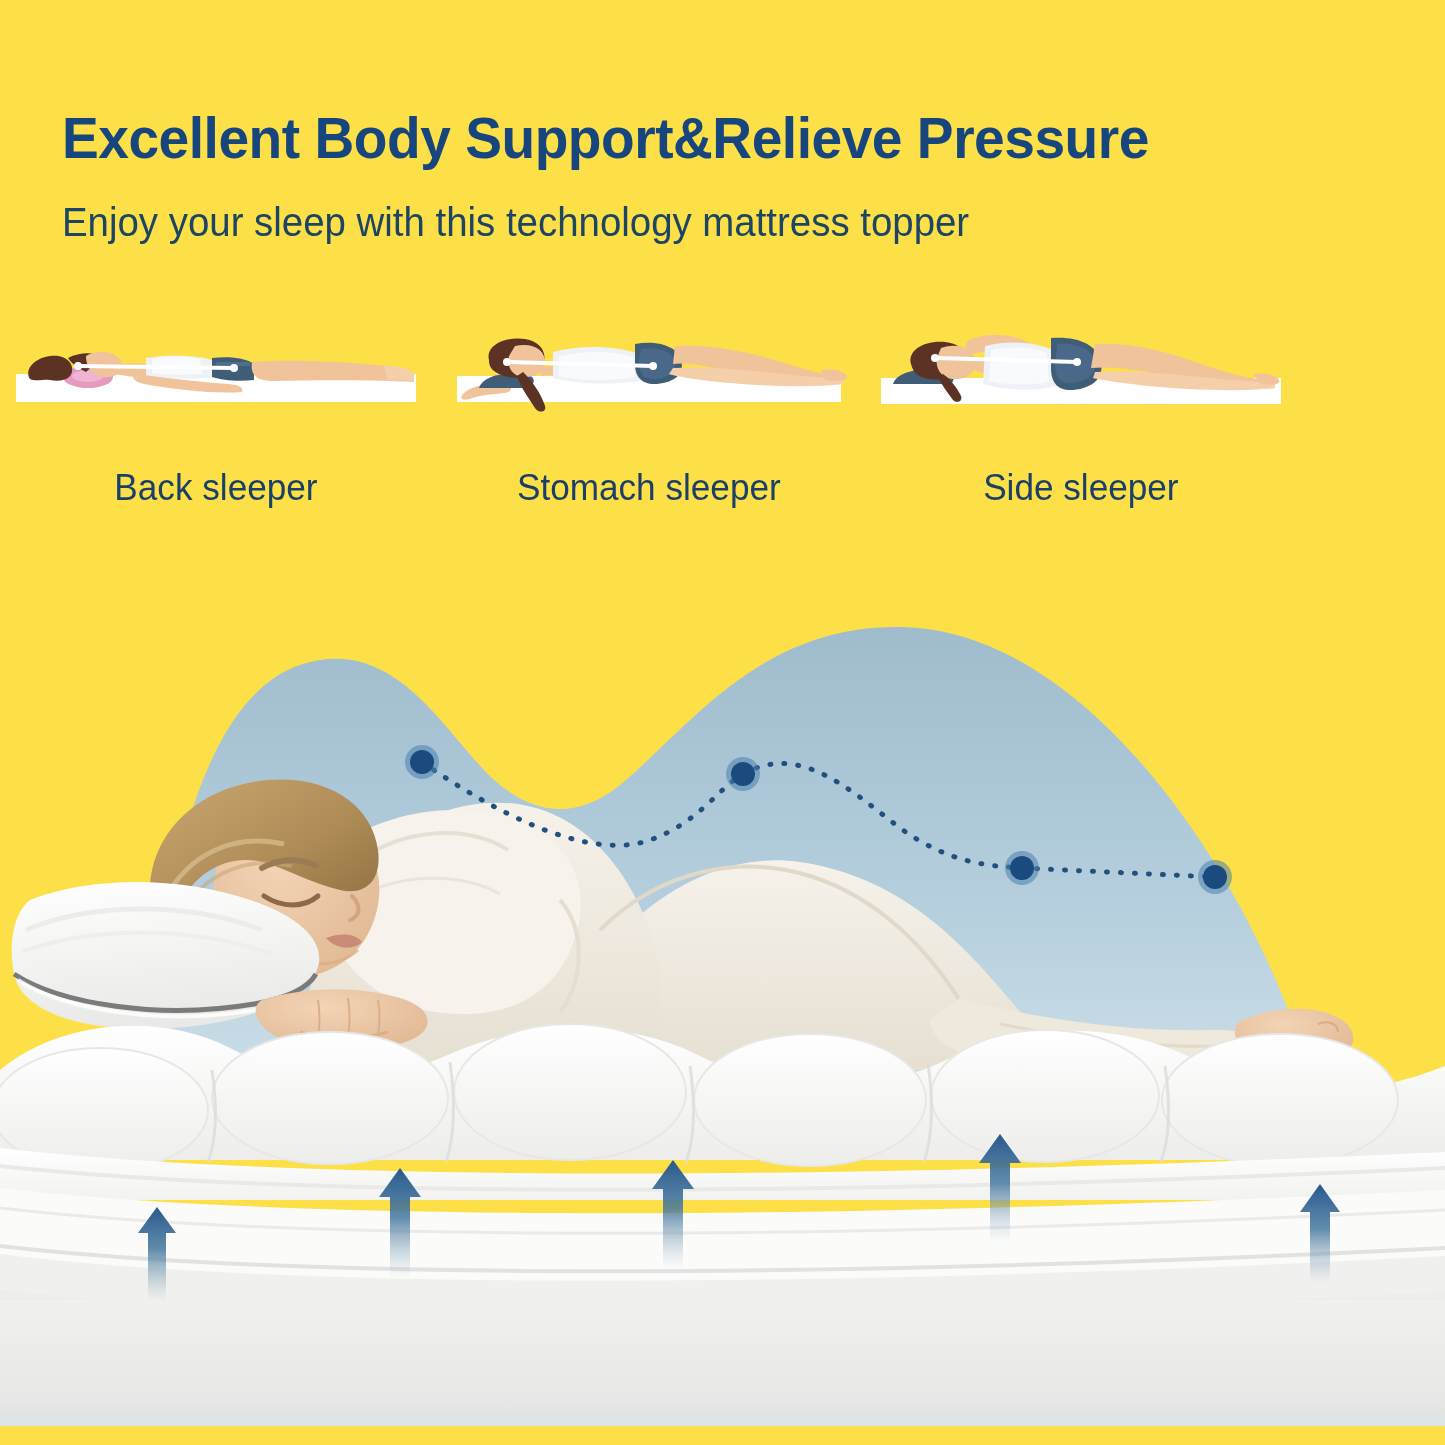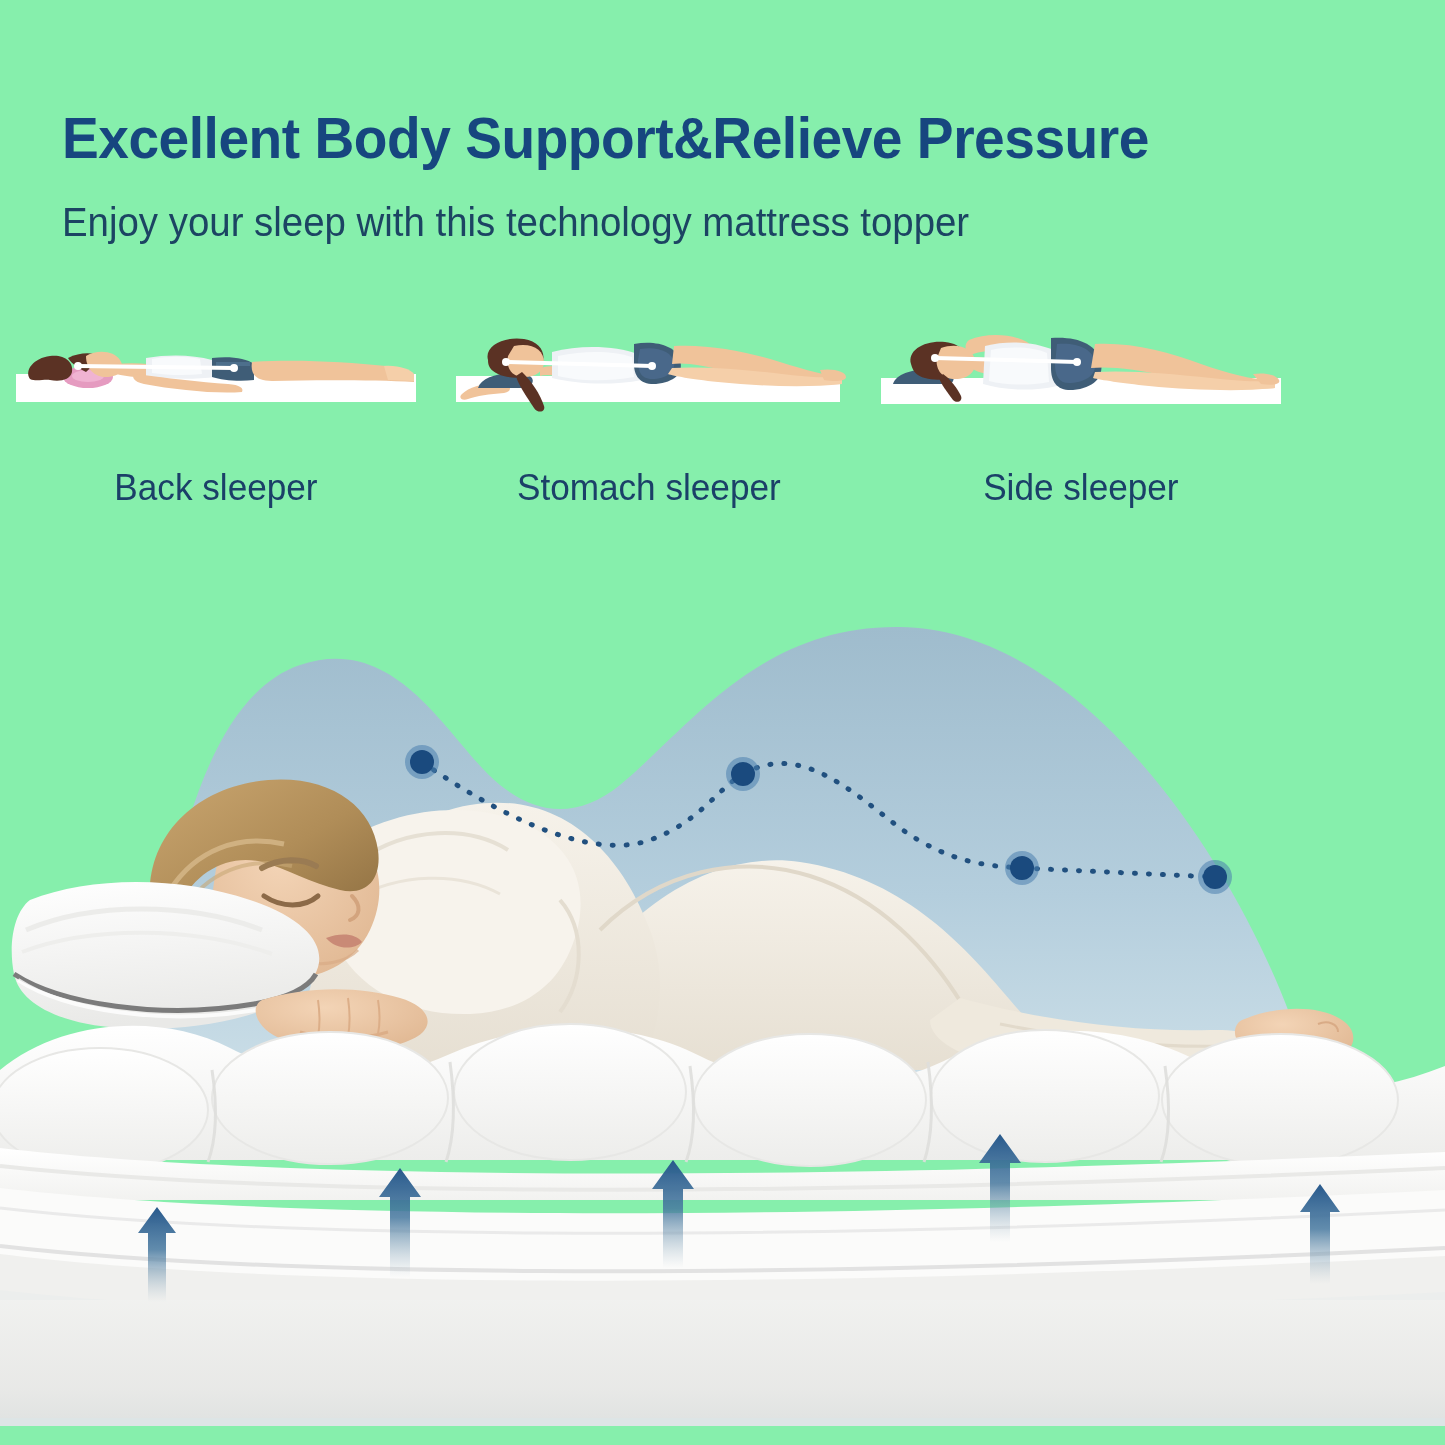--- a/index.html
+++ b/index.html
@@ -8,21 +8,21 @@
     background: #cfe1e9;
   }
   body {
     font-family: "Liberation Sans", sans-serif;
   }
   #page {
     position: relative;
     width: 1445px;
     height: 1445px;
     overflow: hidden;
-    background: #86efac;
+    background: #fde047;
   }
 
   
   .headline {
     position: absolute;
     left: 62px;
     top: 108px;
     width: 1330px;
     font-size: 58px;
     font-weight: bold;
@@ -47,20 +47,21 @@
   }
 
   
   .sleepers {
     position: absolute;
     left: 0;
     top: 322px;
     width: 1297px;
     height: 200px;
     display: flex;
+    justify-content: flex-end;
   }
   .sleeper-card {
     flex: 1 1 0;
     position: relative;
     display: flex;
     flex-direction: column;
     align-items: center;
   }
   .sleeper-figure {
     position: relative;

